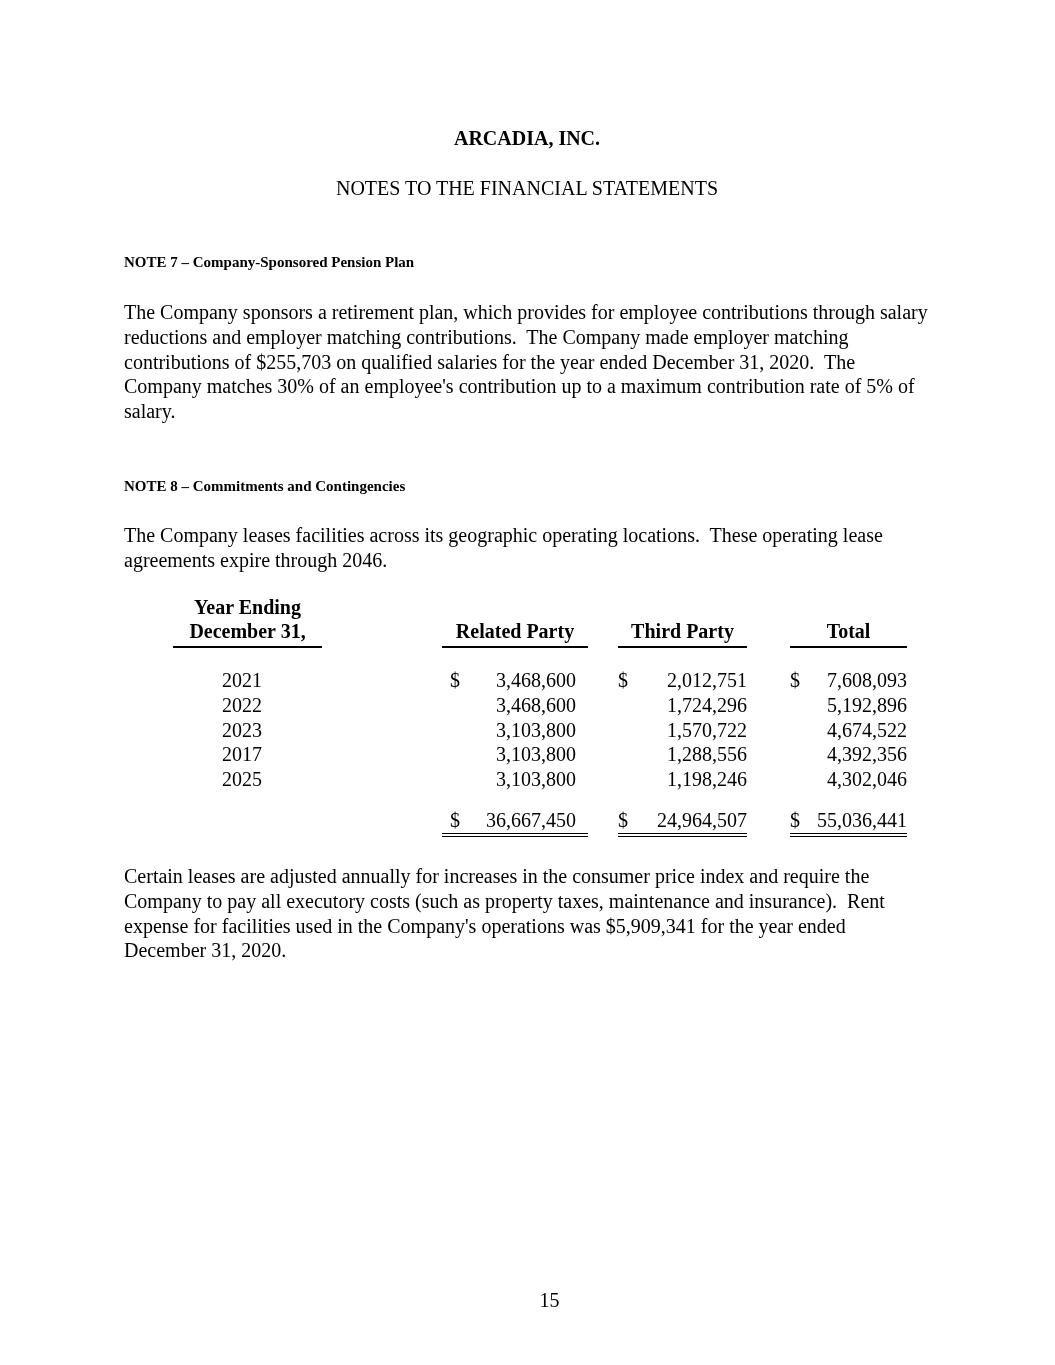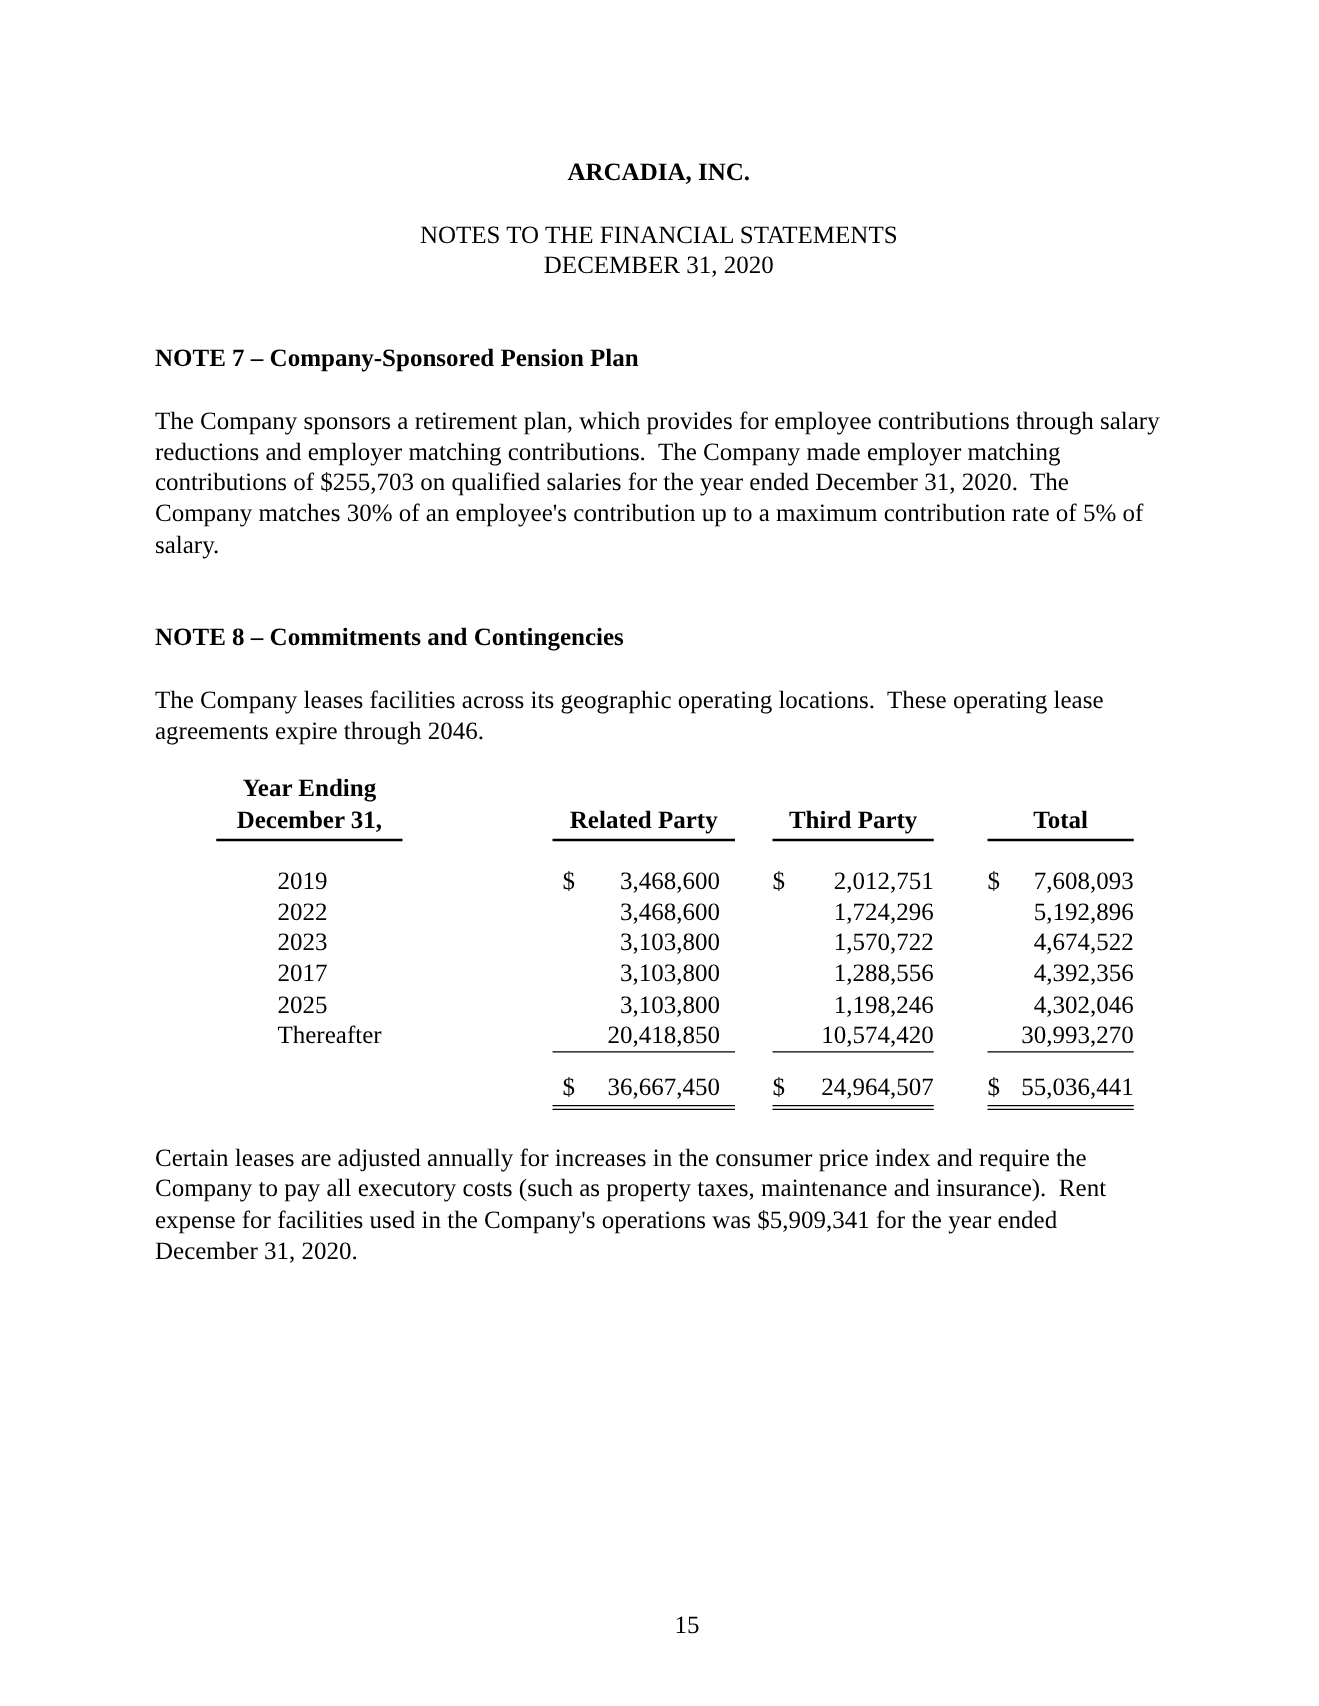--- a/index.html
+++ b/index.html
@@ -12,21 +12,21 @@
   .page {
     position: relative;
     width: 1055px; height: 1365px;
     padding: 126px 125px 0 124px;
     font-size: 20px;
     line-height: 24.7px;
   }
   .centered { text-align: center; }
   .doc-company { font-weight: bold; }
   .doc-title-block { margin-top: 25px; font-weight: normal; }
-  .note-heading { font-size: 20px; font-weight: bold; margin-top: 50px; line-height: 24.7px; }
+  .note-heading { font-size: 15px; font-weight: bold; margin-top: 50px; line-height: 24.7px; }
   .para { margin-top: 25px; white-space: pre-wrap; }
 
   
   .lease-table { margin-top: 22px; margin-left: 49px; }
   .t-head { display: flex; align-items: flex-end; }
   .t-row, .t-total { display: flex; }
   .c-year  { width: 149px; }
   .c-rp    { width: 146px; margin-left: 120px; }
   .c-tp    { width: 129px; margin-left: 30px; }
   .c-tot   { width: 117px; margin-left: 43px; }
@@ -50,21 +50,20 @@
 </style>
 </head>
 <body>
 
 <div class="page">
 
   <div class="doc-company centered">ARCADIA, INC.</div>
 
   <div class="doc-title-block centered">
     <div>NOTES TO THE FINANCIAL STATEMENTS</div>
-    <div>DECEMBER 31, 2020</div>
   </div>
 
   <div class="note-heading">NOTE 7 – Company-Sponsored Pension Plan</div>
   <p class="para">The Company sponsors a retirement plan, which provides for employee contributions through salary reductions and employer matching contributions.  The Company made employer matching contributions of $255,703 on qualified salaries for the year ended December 31, 2020.  The Company matches 30% of an employee's contribution up to a maximum contribution rate of 5% of salary.</p>
 
   <div class="note-heading">NOTE 8 – Commitments and Contingencies</div>
   <p class="para">The Company leases facilities across its geographic operating locations.  These operating lease agreements expire through 2046.</p>
 
   <div class="lease-table">
 
@@ -74,21 +73,21 @@
         <div>December 31,</div>
       </div>
       <div class="c-rp head-cell">Related Party</div>
       <div class="c-tp head-cell">Third Party</div>
       <div class="c-tot head-cell">Total</div>
     </div>
 
     <div class="t-body">
 
       <div class="t-row">
-        <div class="c-year">2019</div>
+        <div class="c-year">2021</div>
         <div class="amt c-rp">
             <span>$</span>
             <span>3,468,600</span>
           </div>
         <div class="amt c-tp">
             <span>$</span>
             <span>2,012,751</span>
           </div>
         <div class="amt c-tot">
             <span>$</span>
@@ -153,35 +152,20 @@
         <div class="amt c-tp">
             <span></span>
             <span>1,198,246</span>
           </div>
         <div class="amt c-tot">
             <span></span>
             <span>4,302,046</span>
           </div>
       </div>
 
-      <div class="t-row">
-        <div class="c-year">Thereafter</div>
-        <div class="amt c-rp rule">
-            <span></span>
-            <span>20,418,850</span>
-          </div>
-        <div class="amt c-tp rule">
-            <span></span>
-            <span>10,574,420</span>
-          </div>
-        <div class="amt c-tot rule">
-            <span></span>
-            <span>30,993,270</span>
-          </div>
-      </div>
 
       <div class="t-total">
         <div class="c-year"></div>
         <div class="amt c-rp total-amt">
             <span>$</span>
             <span>36,667,450</span>
           </div>
         <div class="amt c-tp total-amt">
             <span>$</span>
             <span>24,964,507</span>

